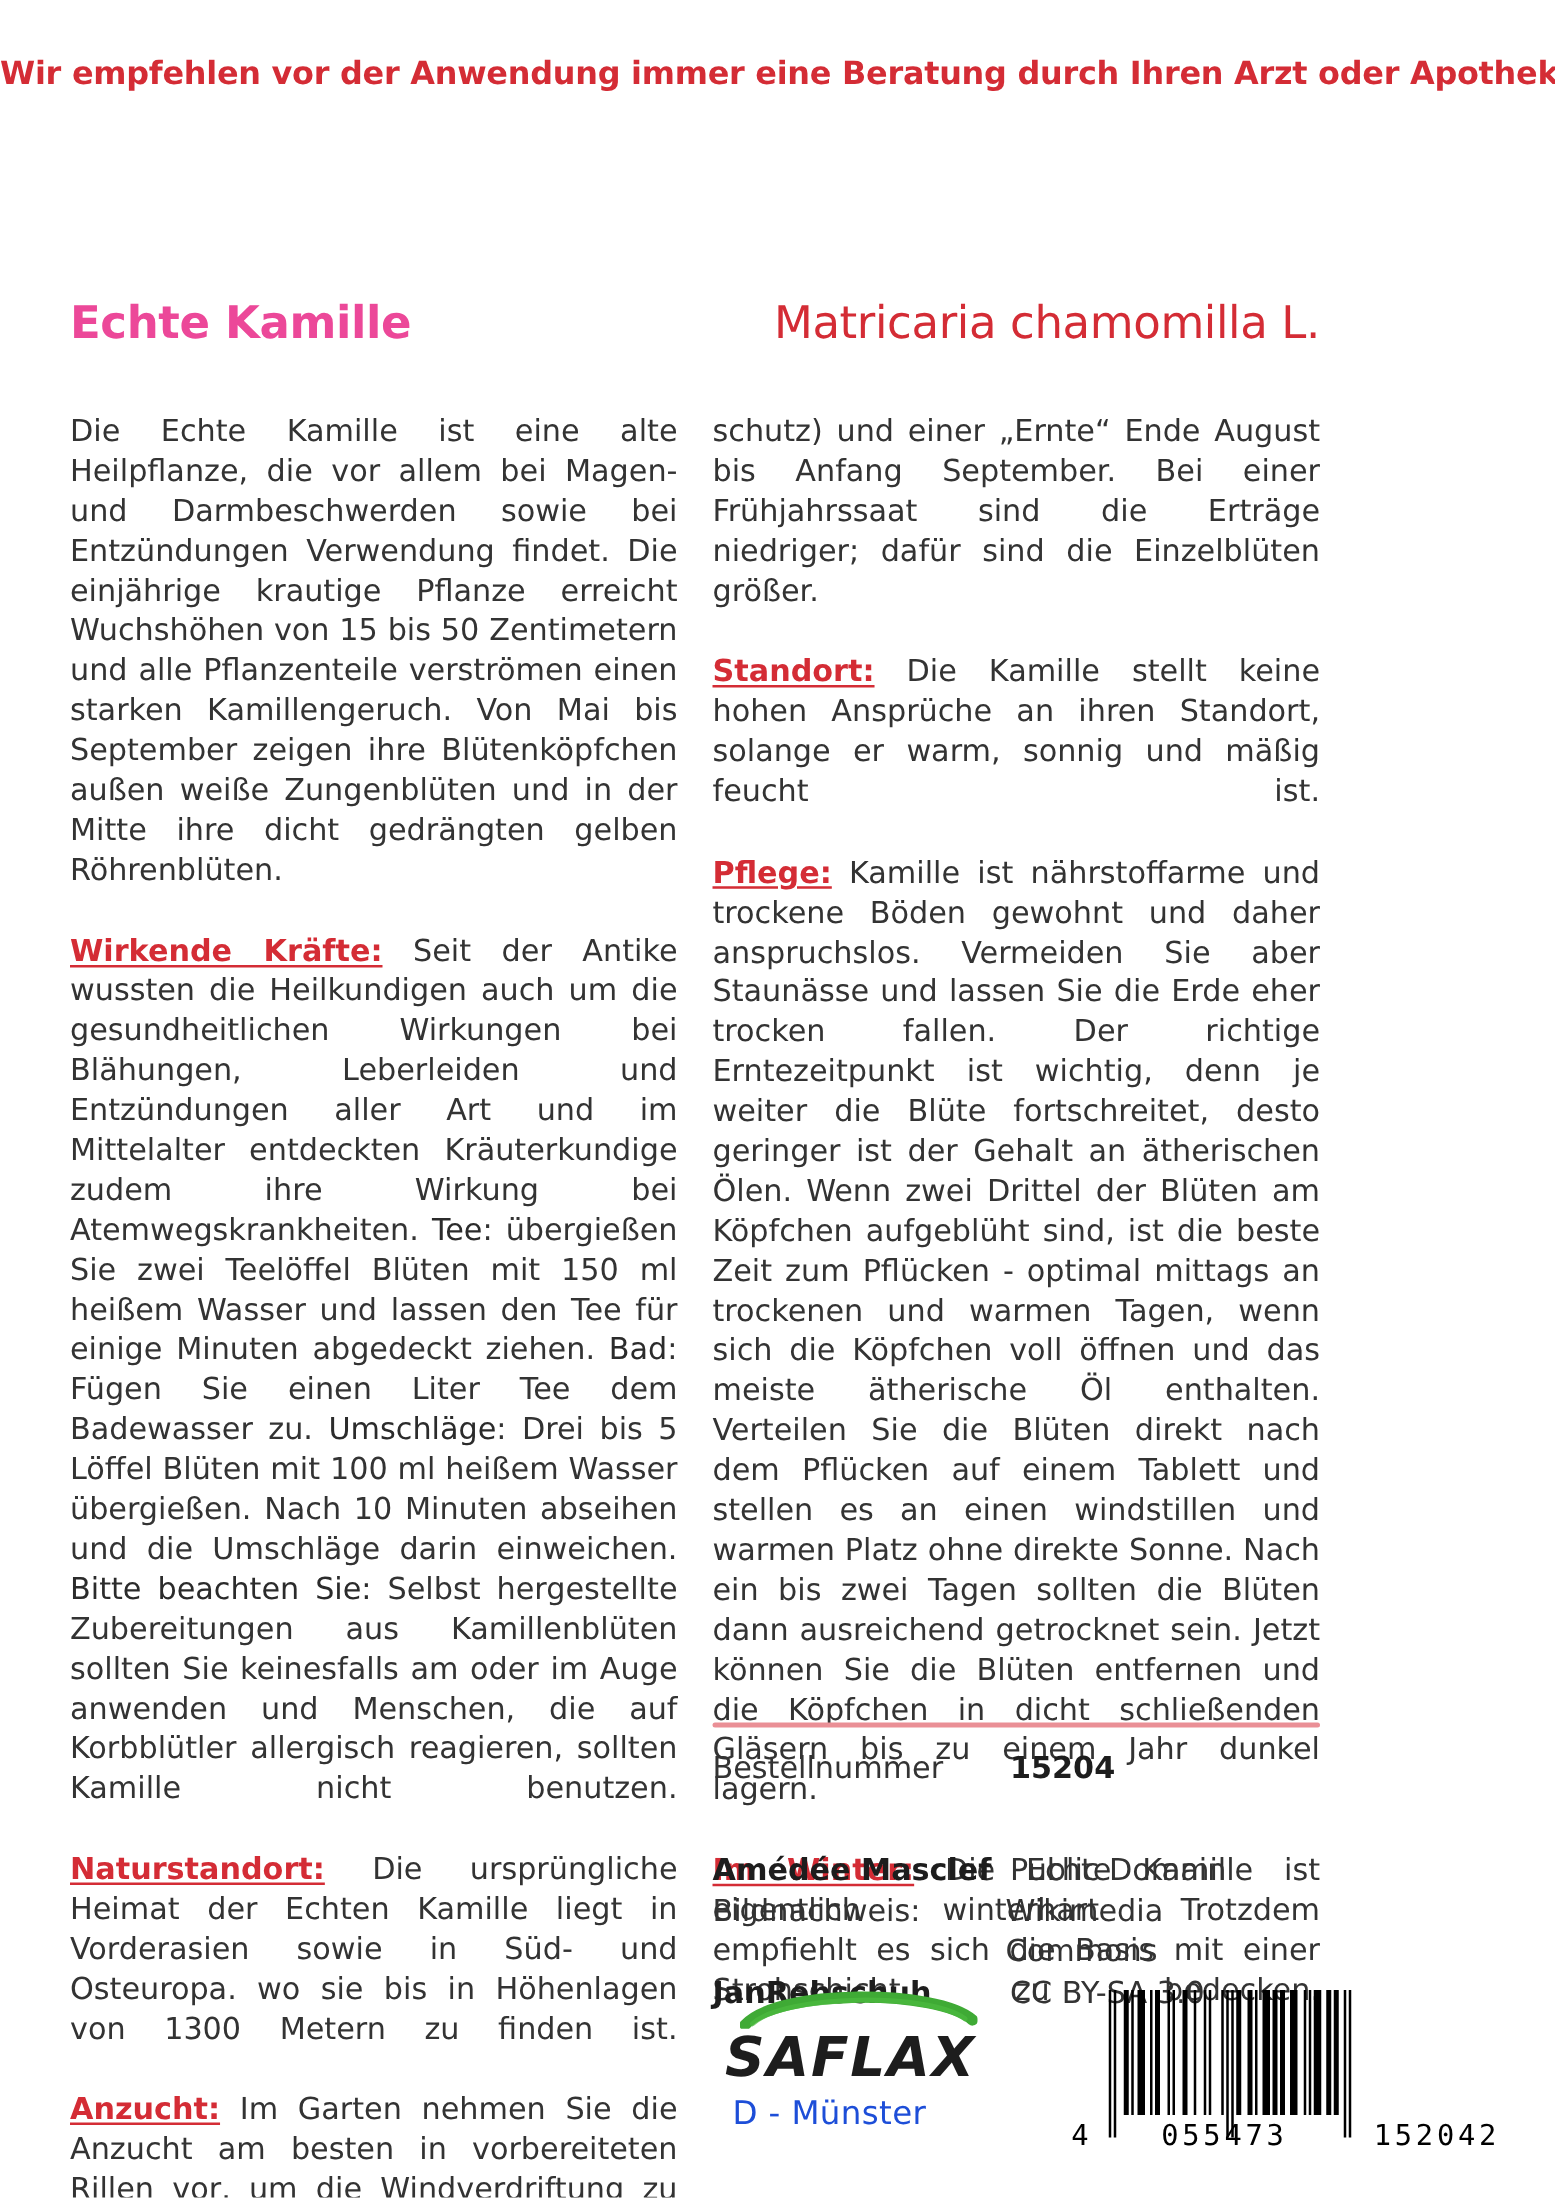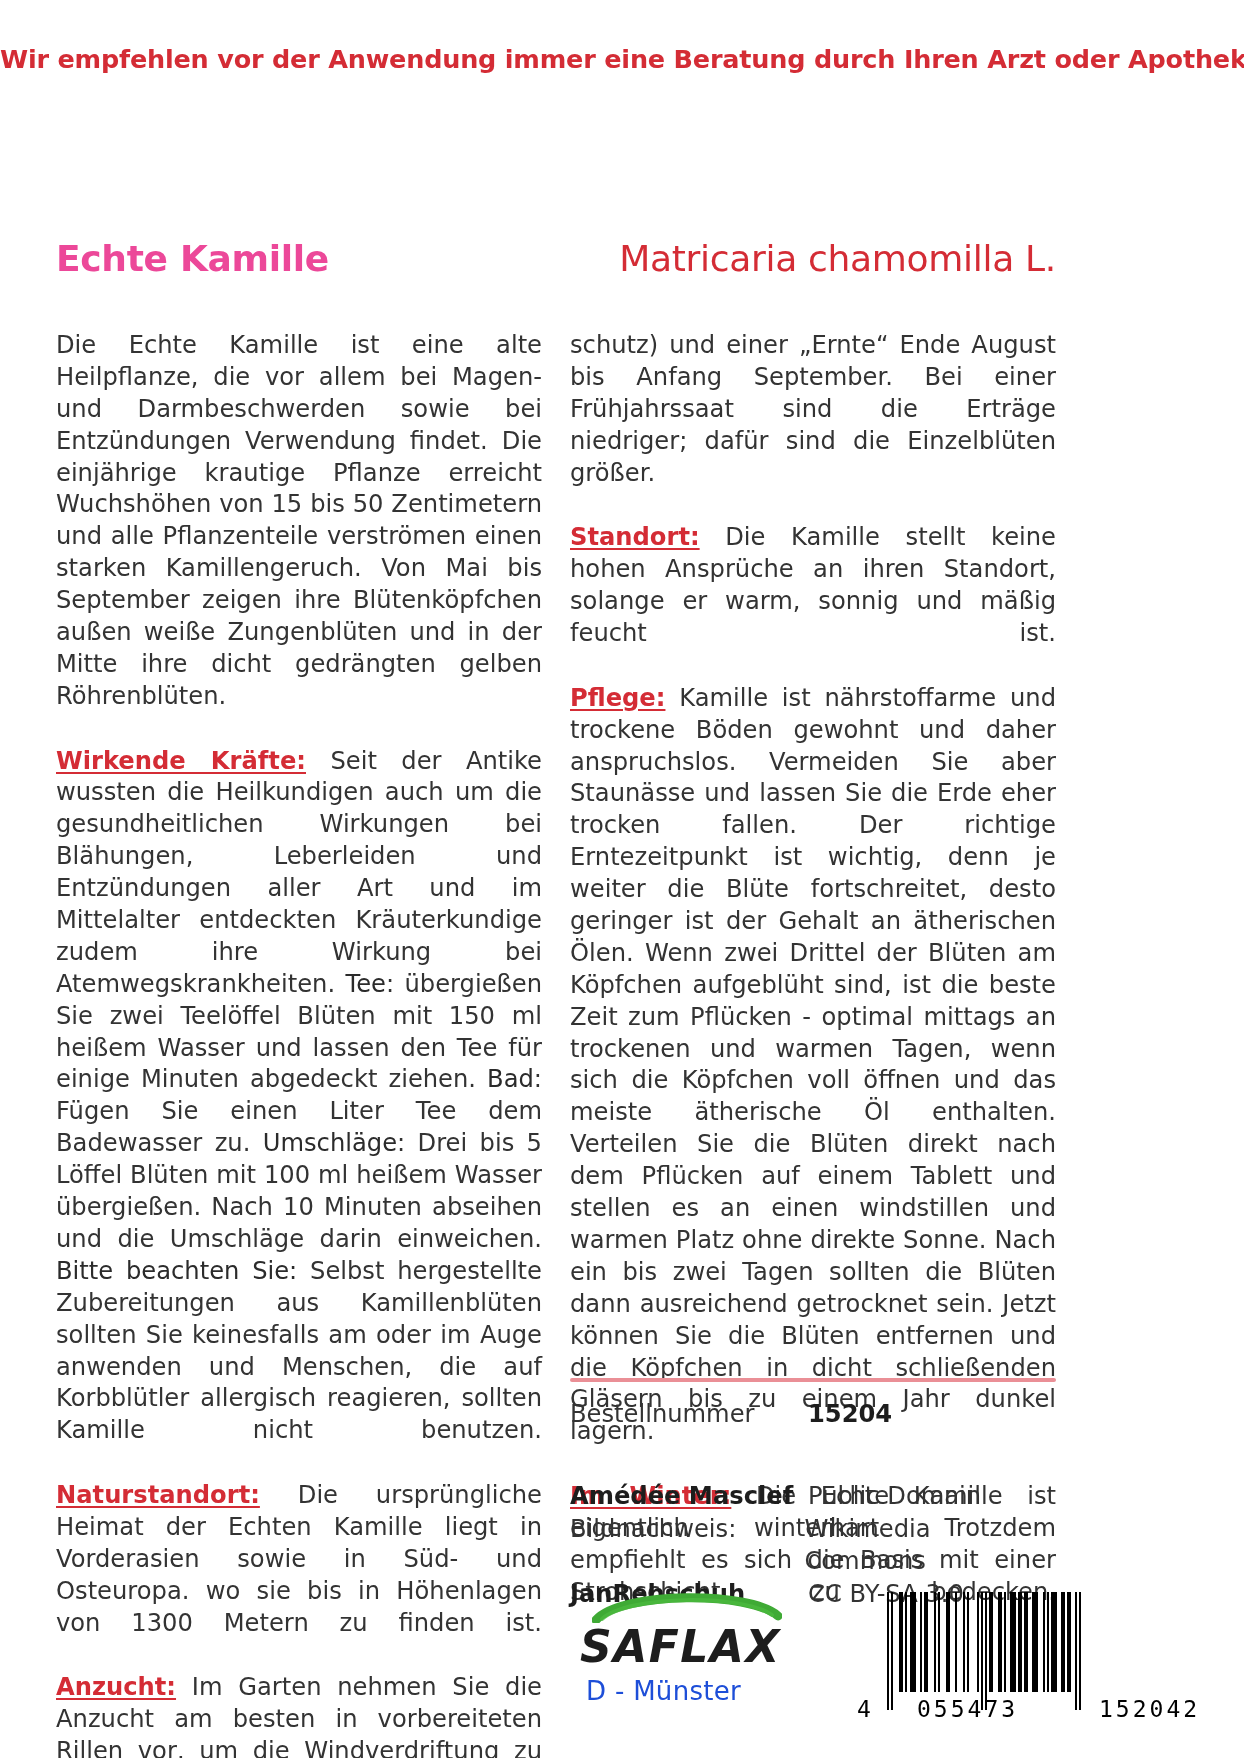--- a/index.html
+++ b/index.html
@@ -208,21 +208,21 @@
     position: absolute;
     top: 100px;
     left: 0;
     width: 300px;
     height: 32px;
     font-family: "DejaVu Sans Mono", "Liberation Mono", monospace;
     font-size: 23px;
     color: #000000;
   }
   .bc-d-lead  { position: absolute; left: 2px;   top: 4px; }
-  .bc-d-left  { position: absolute; left: 62px;  top: 4px; letter-spacing: 3px;}
+  .bc-d-left  { position: absolute; left: 74px;  top: 4px; letter-spacing: 3px;}
   .bc-d-right { position: absolute; left: 196px; top: 4px; letter-spacing: 3px; margin-left: 48px;}
 </style>
 </head>
 <body>
 
 <div class="page">
 
   <div class="advisory">Wir empfehlen vor der Anwendung immer eine Beratung durch Ihren Arzt oder Apotheker.</div>
 
   <div class="title-row">

